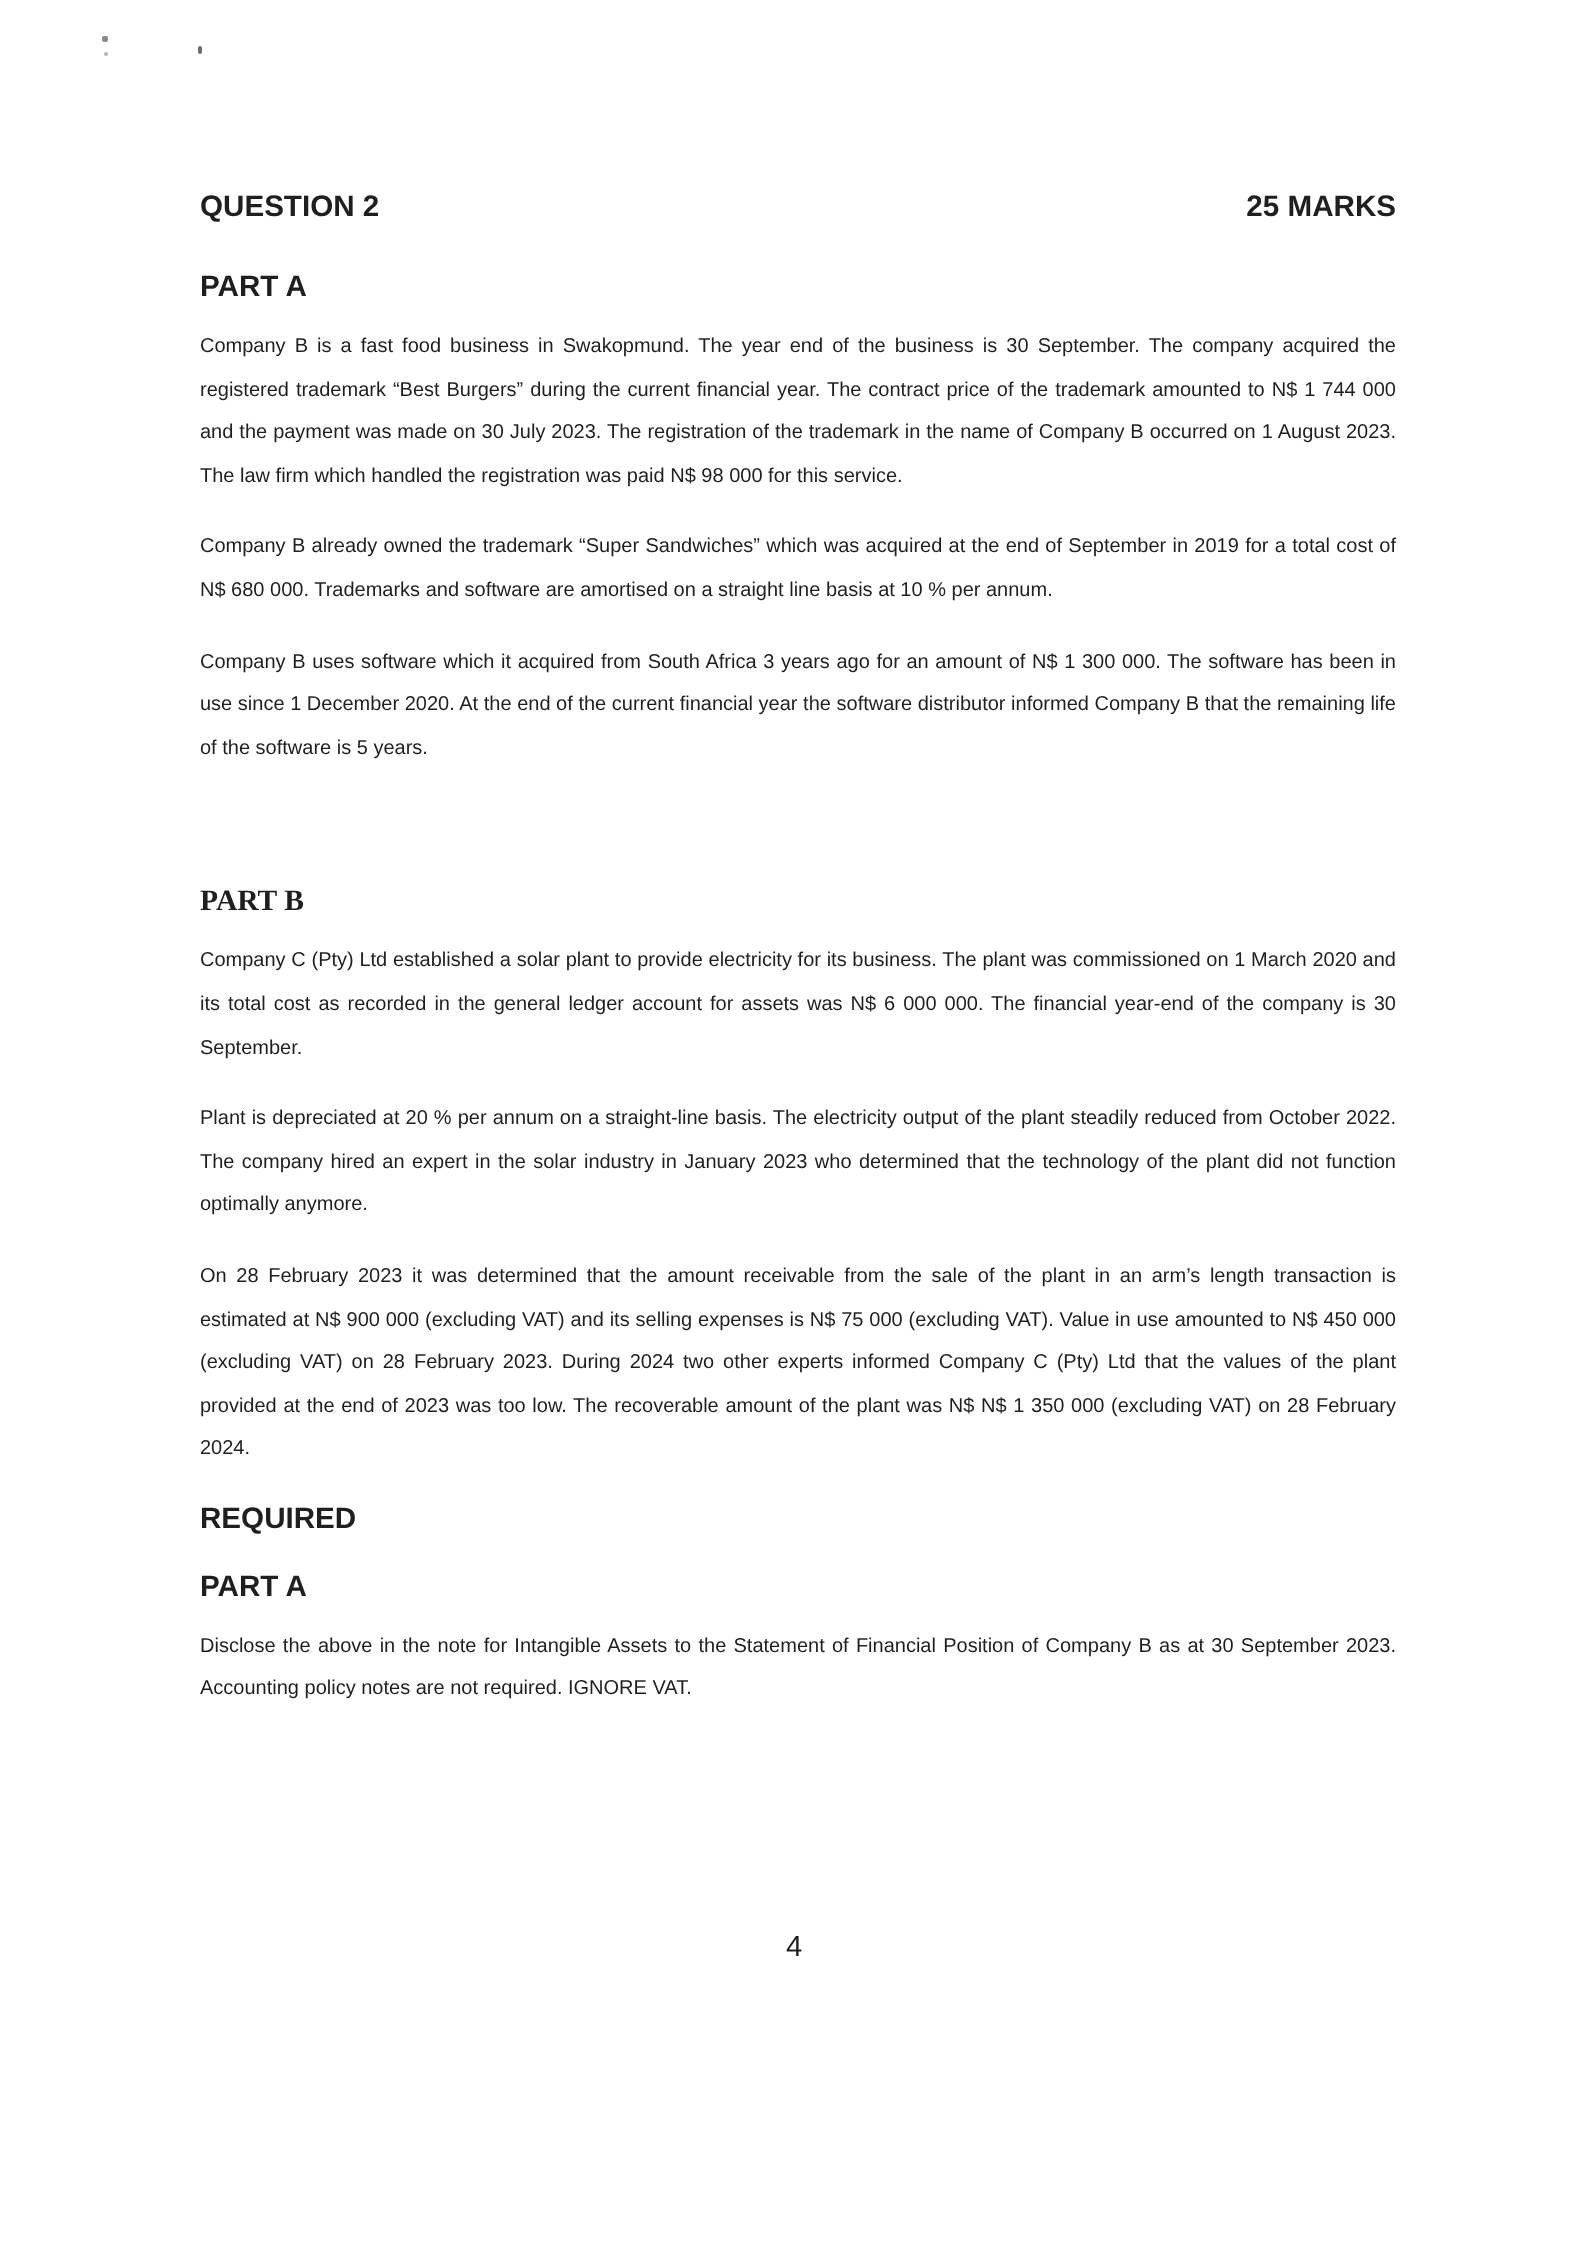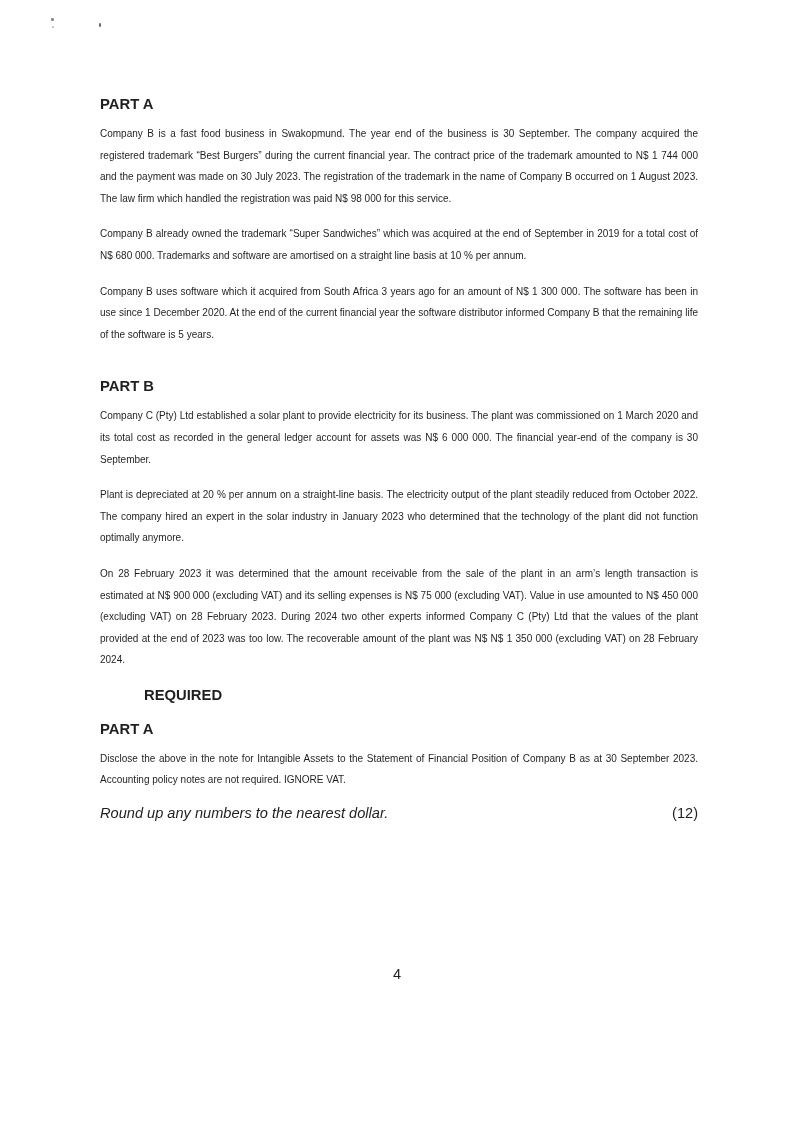--- a/index.html
+++ b/index.html
@@ -29,25 +29,25 @@
   }
   .heading {
     font-weight: bold;
     font-size: 14.8px;
     line-height: 20px;
   }
   .section-heading {
     margin: 0 0 9px 0;
   }
   .part-b-gap {
-    margin-top: 31px;
+    margin-top: 56px;
+    font-family: Liberation Serif, serif;
   }
   .required-gap {
     margin-top: 8px;
-    margin-left: 44px;
   }
   p.body-text {
     text-align: justify;
     font-size: 10px;
     line-height: 21.6px;
     margin: 0 0 14px 0;
   }
   .note-row {
     display: flex;
     justify-content: space-between;
@@ -82,41 +82,41 @@
 <body>
 
 <div>
 
   <div class="speck speck1"></div>
   <div class="speck speck1b"></div>
   <div class="speck speck2"></div>
 
   <div class="content">
 
+    <div class="header-row">
+      <span class="heading">QUESTION 2</span>
+      <span class="heading">25 MARKS</span>
+    </div>
 
     <div class="heading section-heading">PART A</div>
 
     <p class="body-text">Company B is a fast food business in Swakopmund. The year end of the business is 30 September.  The company acquired the registered trademark “Best Burgers” during the current financial year.   The contract price of the trademark amounted to N$ 1 744 000 and the payment was made on 30 July 2023.  The registration of the trademark in the name of Company B occurred on 1 August 2023.  The law firm which handled the registration was paid N$ 98 000 for this service.</p>
     <p class="body-text">Company B already owned the trademark “Super Sandwiches” which was acquired at the end of  September in 2019 for a total cost of N$ 680 000.  Trademarks and software are amortised on a straight line basis at 10 % per annum.</p>
     <p class="body-text">Company B uses software which it acquired from South Africa 3 years ago for an amount of N$ 1 300 000. The software has been in use since 1 December 2020.  At the end of the current financial year the software distributor informed Company B that the remaining life of the software is 5 years.</p>
 
     <div class="heading section-heading part-b-gap">PART B</div>
 
     <p class="body-text">Company C (Pty) Ltd established a solar plant to provide electricity for its business.  The plant was commissioned on 1 March 2020 and its total cost as recorded in the general ledger account for assets was N$ 6 000 000. The financial year-end of the company is 30 September.</p>
     <p class="body-text">Plant is depreciated at 20 % per annum on a straight-line basis. The electricity output of the plant steadily reduced from October 2022.  The company hired an expert in the solar industry in January 2023 who determined that the technology of the plant did not function optimally anymore.</p>
     <p class="body-text">On 28 February 2023 it was determined that the amount receivable from the sale of the plant in an arm’s length transaction is estimated at N$ 900 000 (excluding VAT) and its selling expenses is N$ 75 000 (excluding VAT).  Value in use amounted to N$ 450 000 (excluding VAT) on 28 February 2023.  During 2024 two other experts informed Company C (Pty) Ltd that the values of the plant provided at the end of 2023 was too low. The recoverable amount of the plant was N$ N$ 1 350 000 (excluding VAT) on 28 February 2024.</p>
 
     <div class="heading section-heading required-gap">REQUIRED</div>
 
     <div class="heading section-heading" style="margin-top:14px;">PART A</div>
 
     <p class="body-text" style="margin-top:0;">Disclose the above in the note for Intangible Assets to the Statement of Financial Position of Company B as at 30 September 2023. Accounting policy notes are not required.  IGNORE VAT.</p>
 
-    <div class="note-row">
-      <span class="note-italic">Round up any numbers to the nearest dollar.</span>
-      <span class="note-marks">(12)</span>
-    </div>
 
   </div>
 
   <div class="page-number">4</div>
 
 </div>
 
 </body></html>

